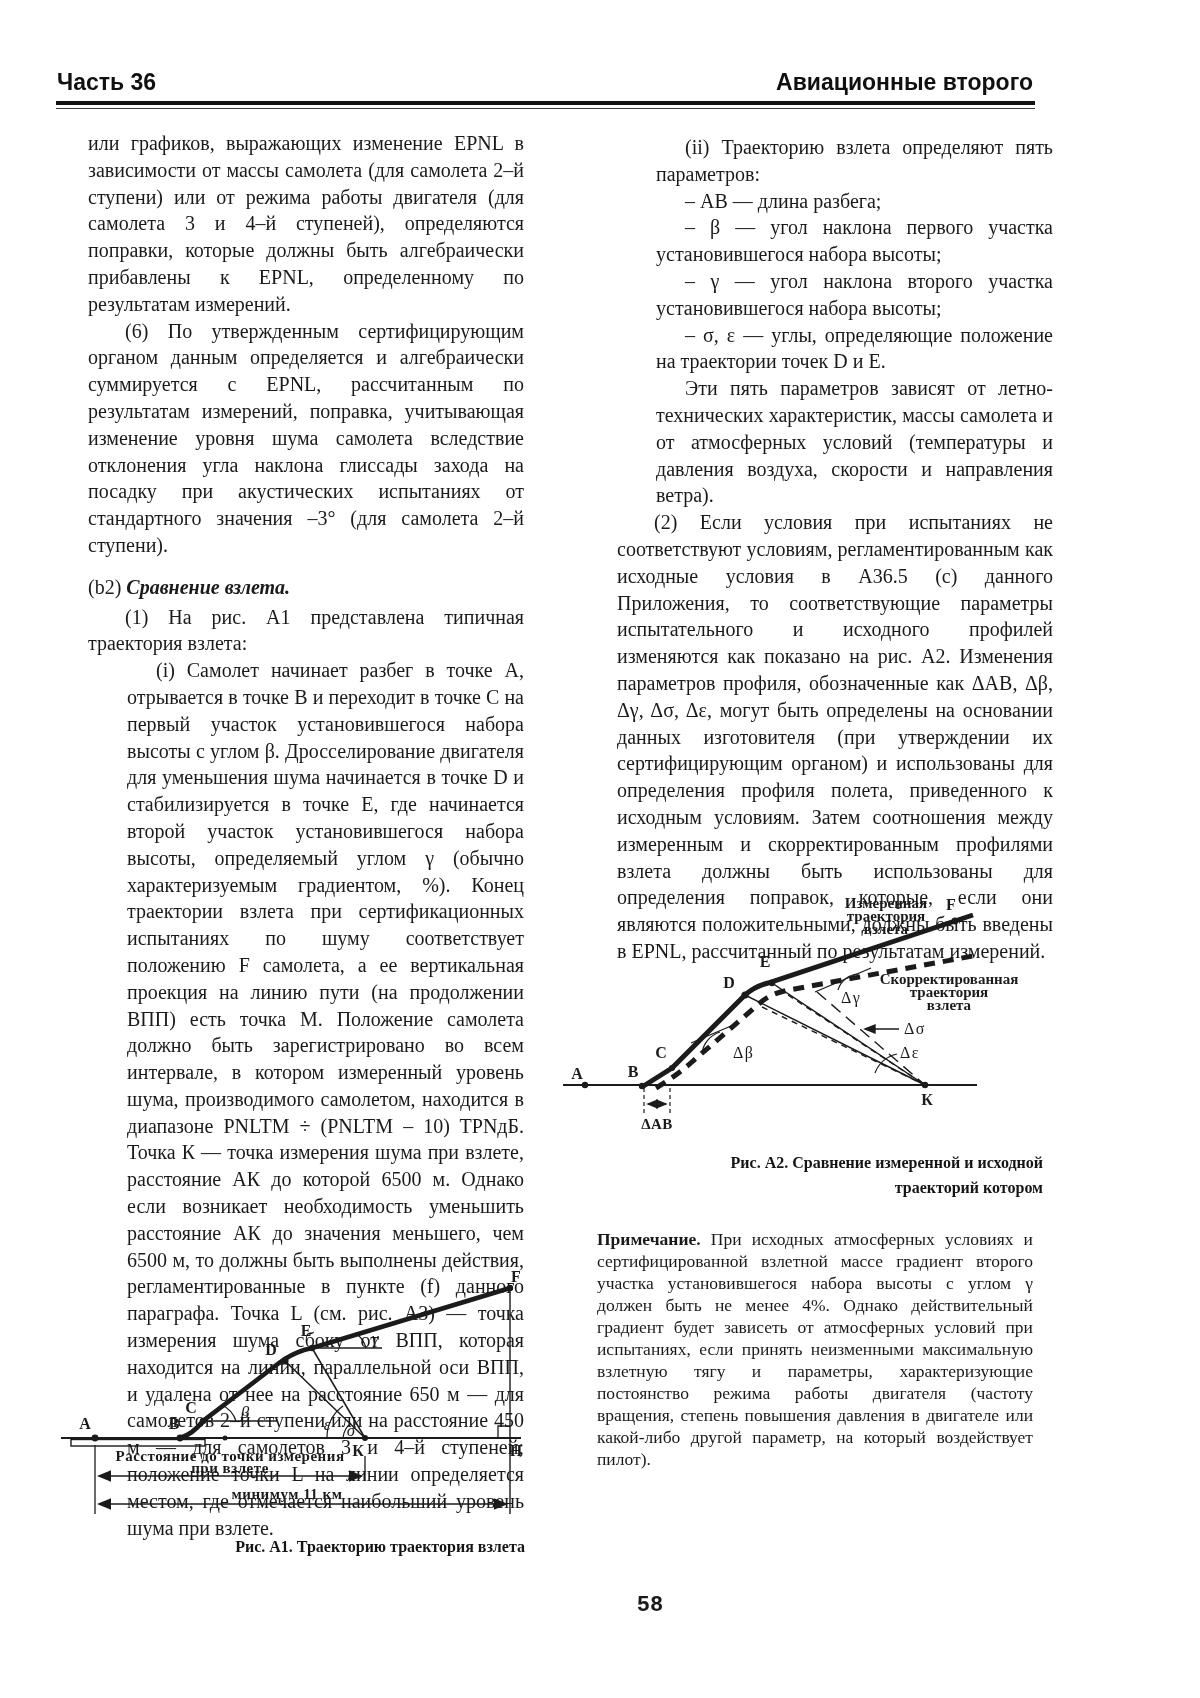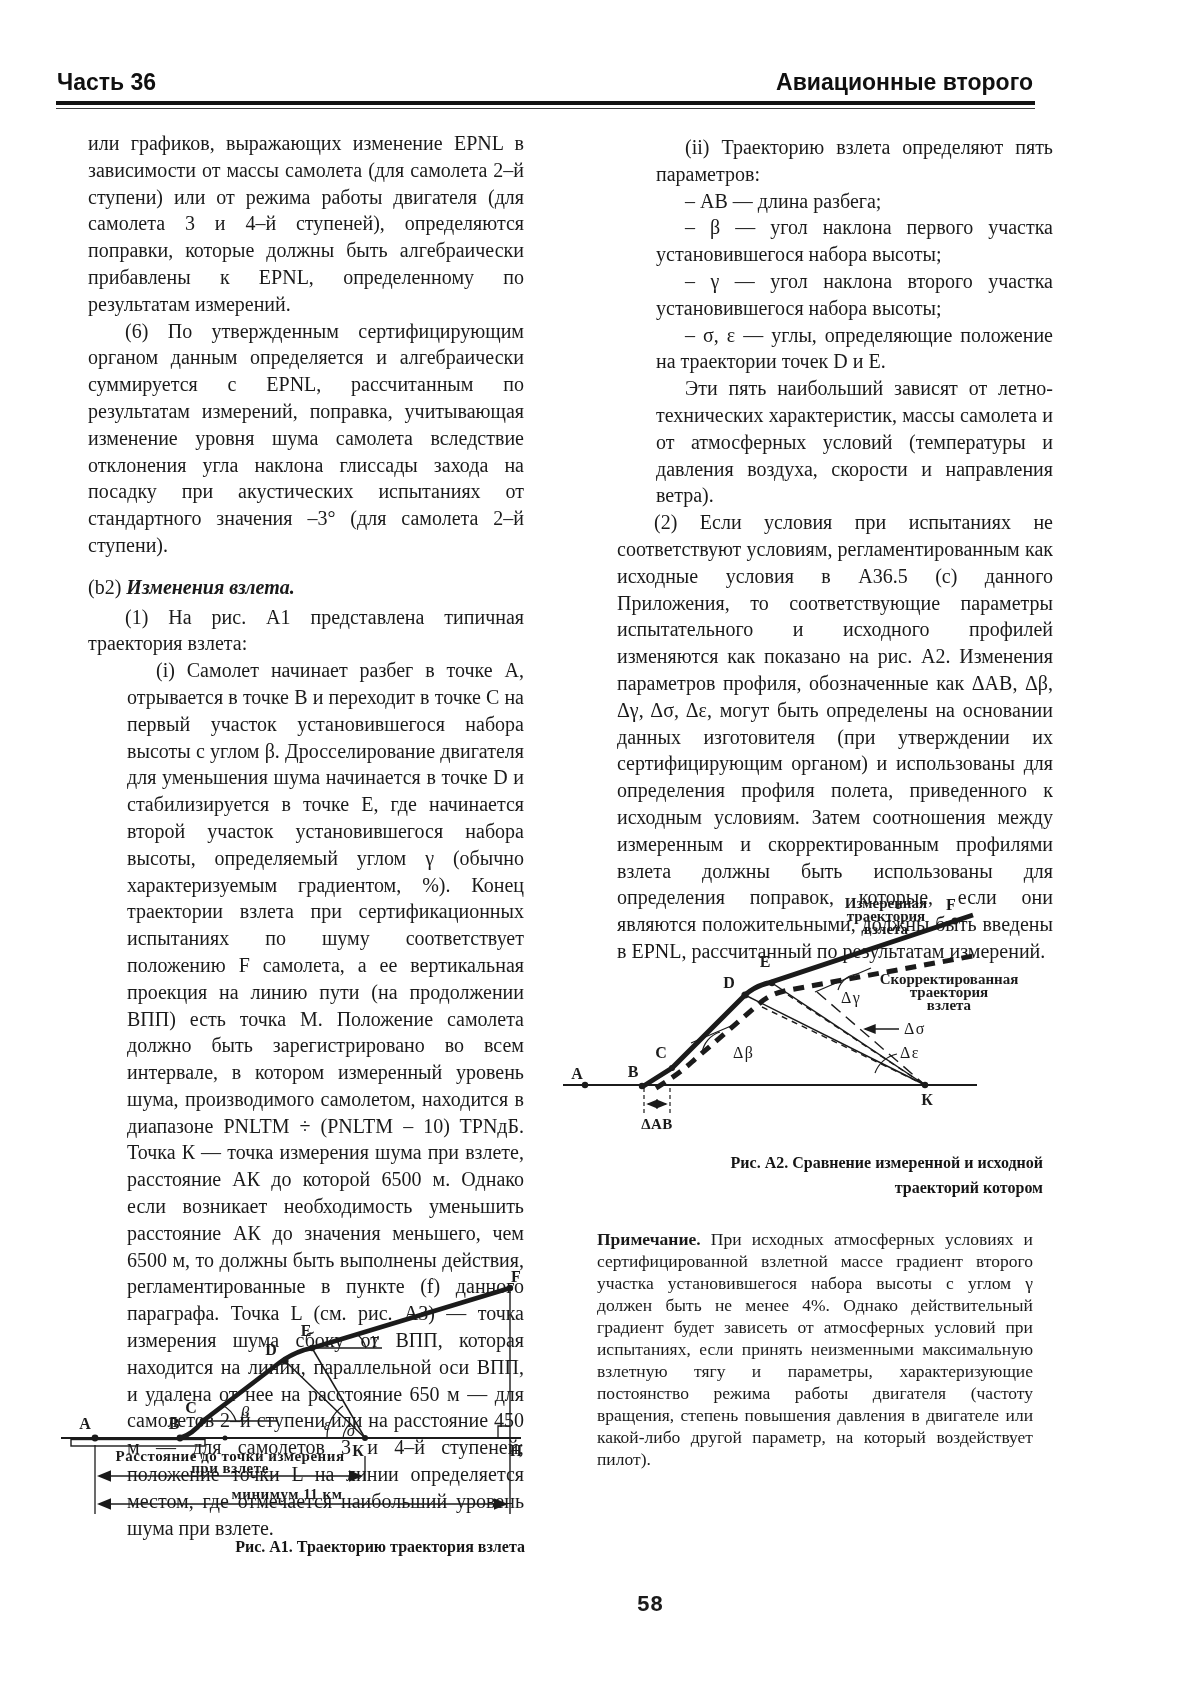--- a/index.html
+++ b/index.html
@@ -53,21 +53,21 @@
 <div class="page">
 
   <div class="hdr hdr-left">Часть 36</div>
   <div class="hdr hdr-right">Авиационные второго</div>
   <div class="rule-main"></div>
   <div class="rule-echo"></div>
 
   <div class="col" style="left:88px; top:130px;">
     <p class="flush">или графиков, выражающих изменение EPNL в зависимости от массы самолета (для самолета 2–й ступени) или от режима работы двигателя (для самолета 3 и 4–й ступеней), определяются поправки, которые должны быть алгебраически прибавлены к EPNL, определенному по результатам измерений.</p>
     <p>(6) По утвержденным сертифицирующим органом данным определяется и алгебраически суммируется с EPNL, рассчитанным по результатам измерений, поправка, учитывающая изменение уровня шума самолета вследствие отклонения угла наклона глиссады захода на посадку при акустических испытаниях от стандартного значения –3° (для самолета 2–й ступени).</p>
-    <p class="flush heading"><span>(b2) </span><span class="bi">Изменения взлета.</span></p>
+    <p class="flush heading"><span>(b2) </span><span class="bi">Сравнение взлета.</span></p>
     <p>(1) На рис. А1 представлена типичная траектория взлета:</p>
     <div class="nested">
       <p>(i) Самолет начинает разбег в точке А, отрывается в точке В и переходит в точке С на первый участок установившегося набора высоты с углом β. Дросселирование двигателя для уменьшения шума начинается в точке D и стабилизируется в точке Е, где начинается второй участок установившегося набора высоты, определяемый углом γ (обычно характеризуемым градиентом, %). Конец траектории взлета при сертификационных испытаниях по шуму соответствует положению F самолета, а ее вертикальная проекция на линию пути (на продолжении ВПП) есть точка М. Положение самолета должно быть зарегистрировано во всем интервале, в котором измеренный уровень шума, производимого самолетом, находится в диапазоне PNLTM ÷ (PNLTM – 10) TPNдБ. Точка К — точка измерения шума при взлете, расстояние АК до которой 6500 м. Однако если возникает необходимость уменьшить расстояние АК до значения меньшего, чем 6500 м, то должны быть выполнены действия, регламентированные в пункте (f) данного параграфа. Точка L (см. рис. А3) — точка измерения шума сбоку от ВПП, которая находится на линии, параллельной оси ВПП, и удалена от нее на расстояние 650 м — для самолетов 2–й ступени или на расстояние 450 м — для самолетов 3 и 4–й ступеней; положение точки L на линии определяется местом, где отмечается наибольший уровень шума при взлете.</p>
     </div>
   </div>
 
   <div class="figwrap" style="left:55px; top:1266px;">
     <svg width="470" height="258" viewBox="0 0 470 258">
       <defs>
         <marker id="ah1" viewBox="0 0 10 8" markerWidth="9" markerHeight="8" refX="8.5" refY="4" orient="auto-start-reverse">
@@ -124,21 +124,21 @@
   </div>
   <div class="fig-caption" style="left:55px; top:1534px; width:470px;">Рис. А1. Траекторию траектория взлета</div>
 
   <div class="col" style="left:597px; top:134px;margin-left:20px;">
     <div class="nested">
       <p>(ii) Траекторию взлета определяют пять параметров:</p>
       <p>– АВ — длина разбега;</p>
       <p>– β — угол наклона первого участка установившегося набора высоты;</p>
       <p>– γ — угол наклона второго участка установившегося набора высоты;</p>
       <p>– σ, ε — углы, определяющие положение на траектории точек D и Е.</p>
-      <p>Эти пять наибольший зависят от летно-технических характеристик, массы самолета и от атмосферных условий (температуры и давления воздуха, скорости и направления ветра).</p>
+      <p>Эти пять параметров зависят от летно-технических характеристик, массы самолета и от атмосферных условий (температуры и давления воздуха, скорости и направления ветра).</p>
     </div>
     <p>(2) Если условия при испытаниях не соответствуют условиям, регламентированным как исходные условия в А36.5 (с) данного Приложения, то соответствующие параметры испытательного и исходного профилей изменяются как показано на рис. А2. Изменения параметров профиля, обозначенные как ΔАВ, Δβ, Δγ, Δσ, Δε, могут быть определены на основании данных изготовителя (при утверждении их сертифицирующим органом) и использованы для определения профиля полета, приведенного к исходным условиям. Затем соотношения между измеренным и скорректированным профилями взлета должны быть использованы для определения поправок, которые, если они являются положительными, должны быть введены в EPNL, рассчитанный по результатам измерений.</p>
   </div>
 
   <div class="figwrap" style="left:553px; top:882px;">
     <svg width="490" height="260" viewBox="0 0 490 260">
       <defs>
         <marker id="ah2" viewBox="0 0 10 8" markerWidth="9" markerHeight="8" refX="8.5" refY="4" orient="auto-start-reverse">
           <path d="M0,0 L10,4 L0,8 Z" fill="#1b1b1b"></path>
         </marker>

